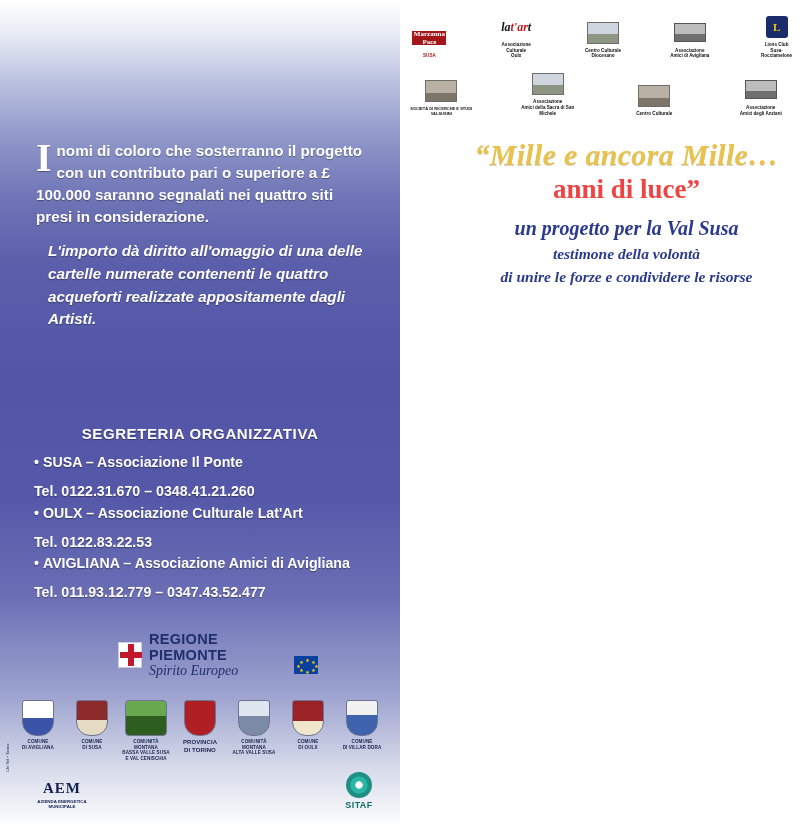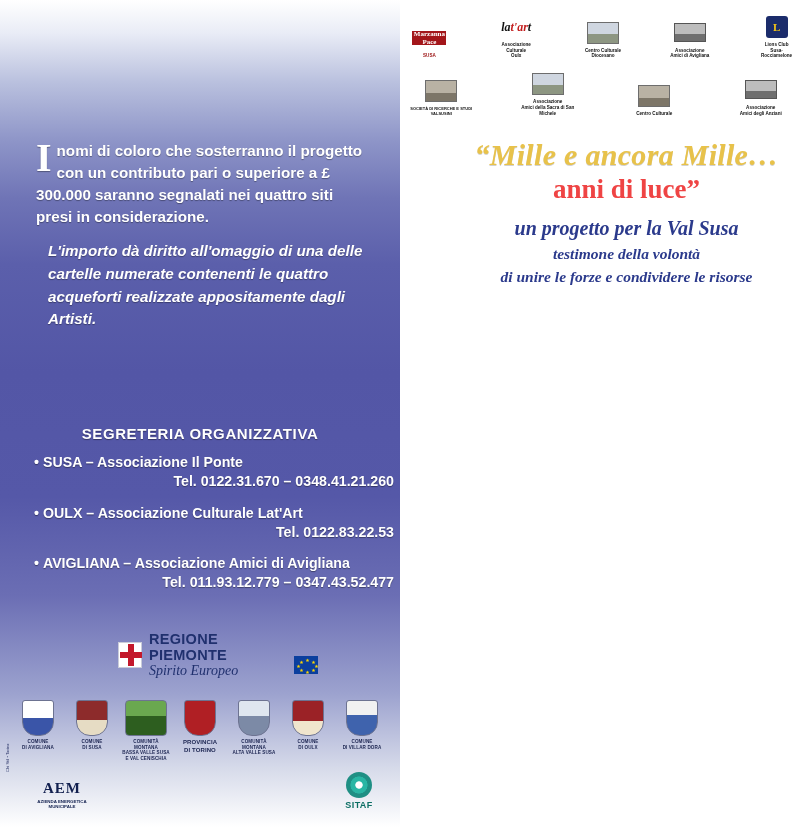--- a/index.html
+++ b/index.html
@@ -58,21 +58,21 @@
   .seg-title{
     position:absolute;left:0;top:425px;width:400px;text-align:center;
     color:#ffffff;font-weight:bold;font-size:15px;letter-spacing:.6px;
     text-shadow:0 1px 1px rgba(0,0,0,.4);
   }
   .contact{
     position:absolute;left:34px;width:360px;color:#ffffff;font-weight:bold;
     font-size:14.2px;text-shadow:0 1px 1px rgba(0,0,0,.4);
   }
   .contact .org{display:block;}
-  .contact .tel{display:block;text-align:right;margin-top:3px;}
+  .contact .tel{display:block;text-align:left;margin-top:13px;}
   .c1{top:454px;}
   .c2{top:505px;}
   .c3{top:555px;}
   .bullet{margin-right:4px;}
 
   
   .regione{
     position:absolute;left:118px;top:634px;width:200px;height:42px;
     display:flex;align-items:center;gap:7px;
   }
@@ -217,21 +217,21 @@
 </style>
 </head>
 <body>
 
 <div class="page">
 
   <div class="left-panel">
     <div class="left-inner">
 
       <div class="para1">
-        <span class="dropcap">I</span><span>nomi di coloro che sosterranno il progetto con un contributo pari o superiore a £ 300.000 saranno segnalati nei quattro siti presi in considerazione.</span>
+        <span class="dropcap">I</span><span>nomi di coloro che sosterranno il progetto con un contributo pari o superiore a £ 100.000 saranno segnalati nei quattro siti presi in considerazione.</span>
       </div>
 
       <div class="para2">L'importo dà diritto all'omaggio di una delle cartelle numerate contenenti le quattro acqueforti realizzate appositamente dagli Artisti.</div>
 
       <div class="seg-title">SEGRETERIA ORGANIZZATIVA</div>
 
       <div class="contact c1">
         <span class="org">
           <span class="bullet">•</span><span>SUSA – Associazione Il Ponte</span>
         </span>

